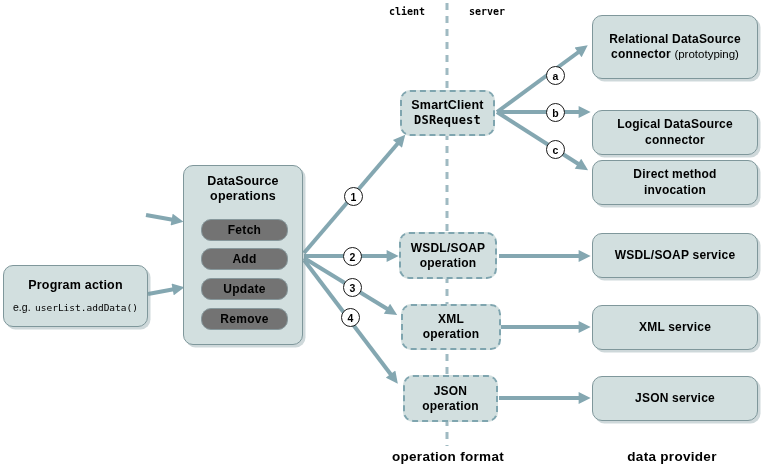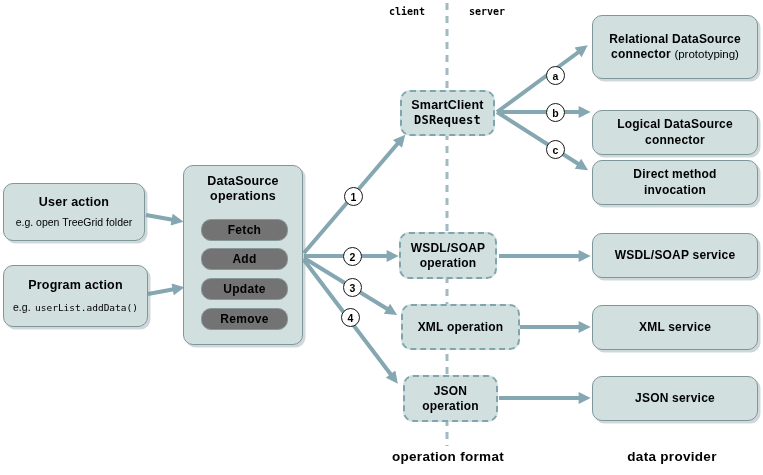--- a/index.html
+++ b/index.html
@@ -70,25 +70,20 @@
     <line x1="497" y1="112" x2="580" y2="165" stroke="#84a7b1" stroke-width="4" marker-end="url(#ah)"></line>
 
     <line x1="499" y1="256" x2="581" y2="256" stroke="#84a7b1" stroke-width="4" marker-end="url(#ah)"></line>
     <line x1="499" y1="327" x2="581" y2="327" stroke="#84a7b1" stroke-width="4" marker-end="url(#ah)"></line>
     <line x1="499" y1="398" x2="581" y2="398" stroke="#84a7b1" stroke-width="4" marker-end="url(#ah)"></line>
   </svg>
 
   <div class="side-label" style="left:381px;width:52px;">client</div>
   <div class="side-label" style="left:458px;width:58px;">server</div>
 
-  <div class="box solid" style="left:3px;top:183px;width:142px;height:58px;">
-    <div class="title">User action</div>
-    <div class="gap4"></div>
-    <div class="note">e.g. open TreeGrid folder</div>
-  </div>
 
   <div class="box solid" style="left:3px;top:265px;width:145px;height:62px;border-radius:10px;">
     <div class="title">Program action</div>
     <div class="gap4"></div>
     <div>
       <span class="note">e.g.</span>
       <span class="note-code">userList.addData()</span>
     </div>
   </div>
 
@@ -102,21 +97,21 @@
   </div>
 
   <div class="box dashed" style="left:400px;top:90px;width:95px;height:46px;">
     <div class="title">SmartClient</div>
     <div class="title mono" style="font-size:12px;">DSRequest</div>
   </div>
 
   <div class="box dashed wrap-narrow" style="left:399px;top:232px;width:98px;height:47px;">
     <div class="title-sm">WSDL/SOAP operation</div>
   </div>
-  <div class="box dashed wrap-narrow" style="left:401px;top:304px;width:119px;height:46px;">
+  <div class="box dashed wrap-narrow" style="left:401px;top:304px;width:100px;height:46px;">
     <div class="title-sm">XML operation</div>
   </div>
   <div class="box dashed wrap-narrow" style="left:403px;top:375px;width:95px;height:47px;">
     <div class="title-sm">JSON operation</div>
   </div>
 
   <div class="box solid" style="left:592px;top:15px;width:166px;height:64px;">
     <div class="conn-text">
       <span>Relational DataSource connector</span>
       <span class="note">(prototyping)</span>

